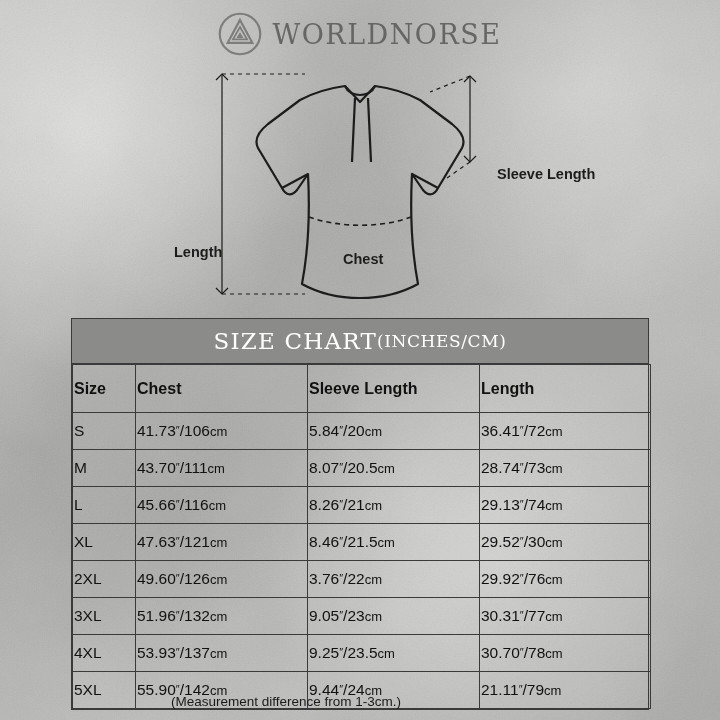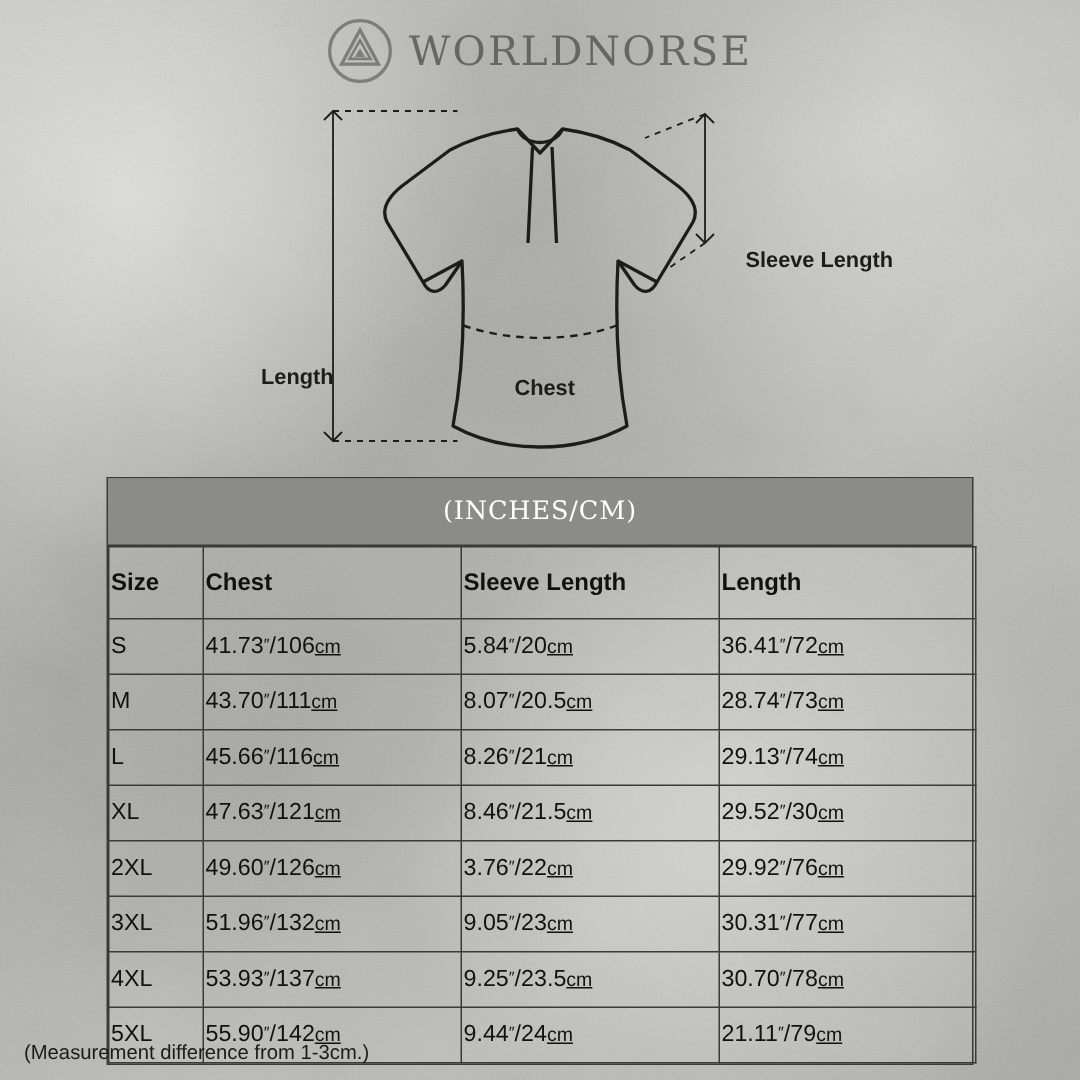--- a/index.html
+++ b/index.html
@@ -137,31 +137,31 @@
   table.size-table td.size-cell { font-size: 15.5px; }
   col.c-size   { width: 63px; }
   col.c-chest  { width: 172px; }
   col.c-sleeve { width: 172px; }
   col.c-length { width: 171px; }
 
   .meas { white-space: nowrap; }
   .meas .inch-num { font-size: 15.5px; }
   .meas .inch-mark { font-size: 11px; vertical-align: 2px; }
   .meas .cm-num { font-size: 15.5px; }
-  .meas .cm-unit { font-size: 13px; text-decoration: underline; }
+  .meas .cm-unit { font-size: 13px; }
 
   .footnote {
     position: absolute;
     left: 0;
     top: 694px;
     width: 572px;
+    text-align: center;
     font-size: 13.5px;
     color: #1a1a1a;
     font-family: "Liberation Sans", sans-serif;
-    margin-left: 16px;
   }
 </style>
 </head>
 <body>
 
 <div id="page">
 
   <svg id="grain" width="720" height="720" viewBox="0 0 720 720" preserveAspectRatio="none">
     <defs>
       <filter id="noiseFilter" x="0" y="0" width="100%" height="100%">
@@ -245,20 +245,21 @@
       </g>
     </svg>
 
     <div class="dlabel" id="label-sleeve">Sleeve Length</div>
     <div class="dlabel" id="label-length">Length</div>
     <div class="dlabel" id="label-chest">Chest</div>
   </div>
 
   <div class="chart-wrap">
     <div class="chart-title">
+      <span class="t-main">SIZE CHART</span>
       <span class="t-sub">(INCHES/CM)</span>
     </div>
 
     <table class="size-table">
       <colgroup>
         <col class="c-size">
           <col class="c-chest">
           <col class="c-sleeve">
           <col class="c-length">
       </colgroup>

